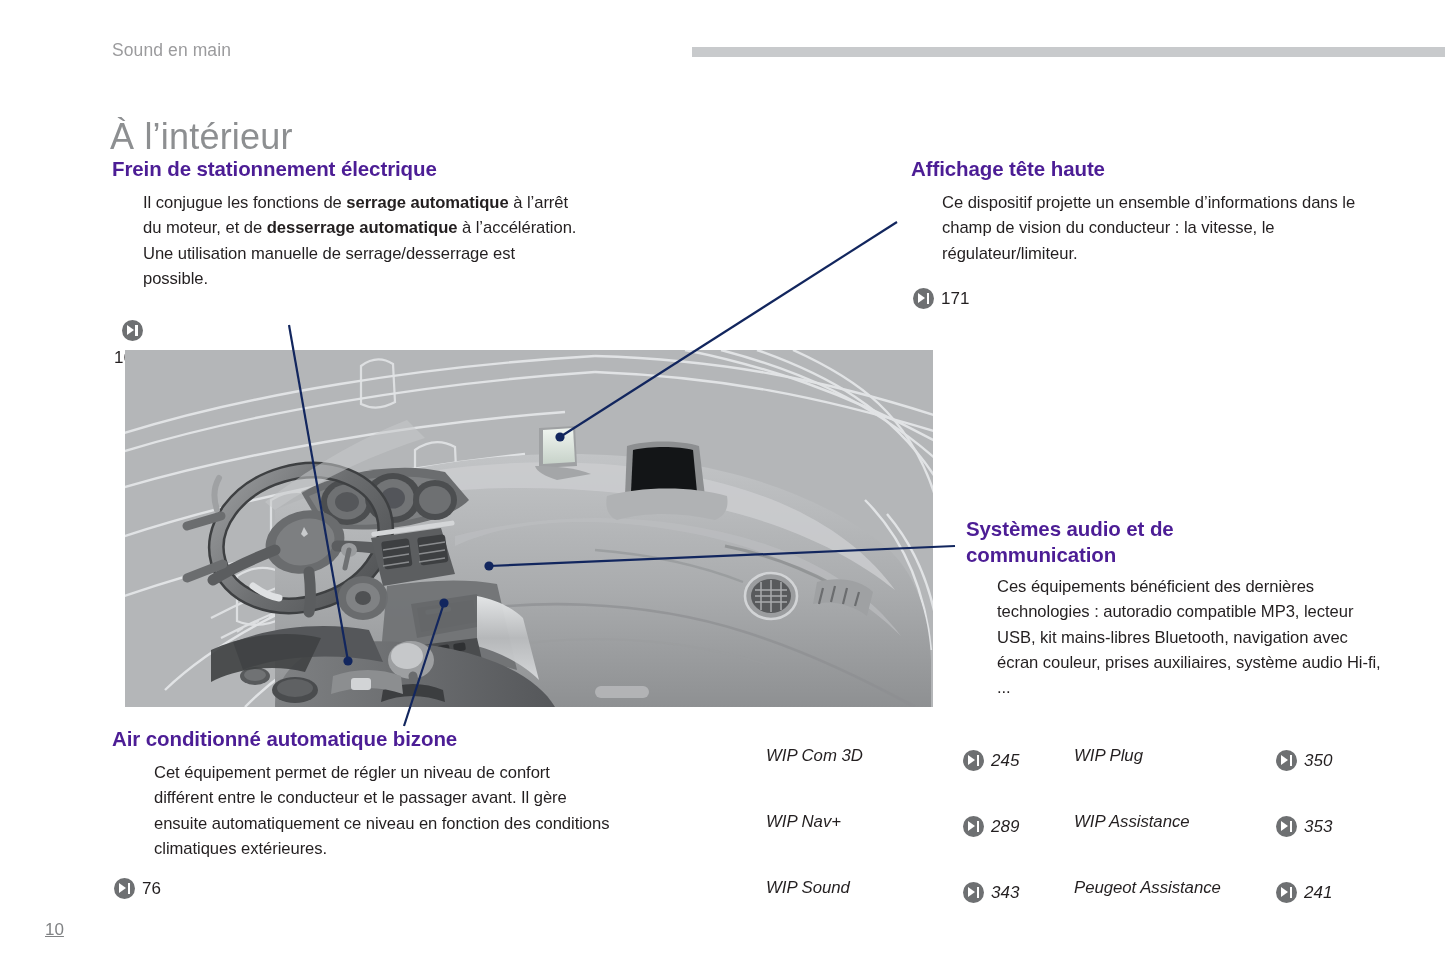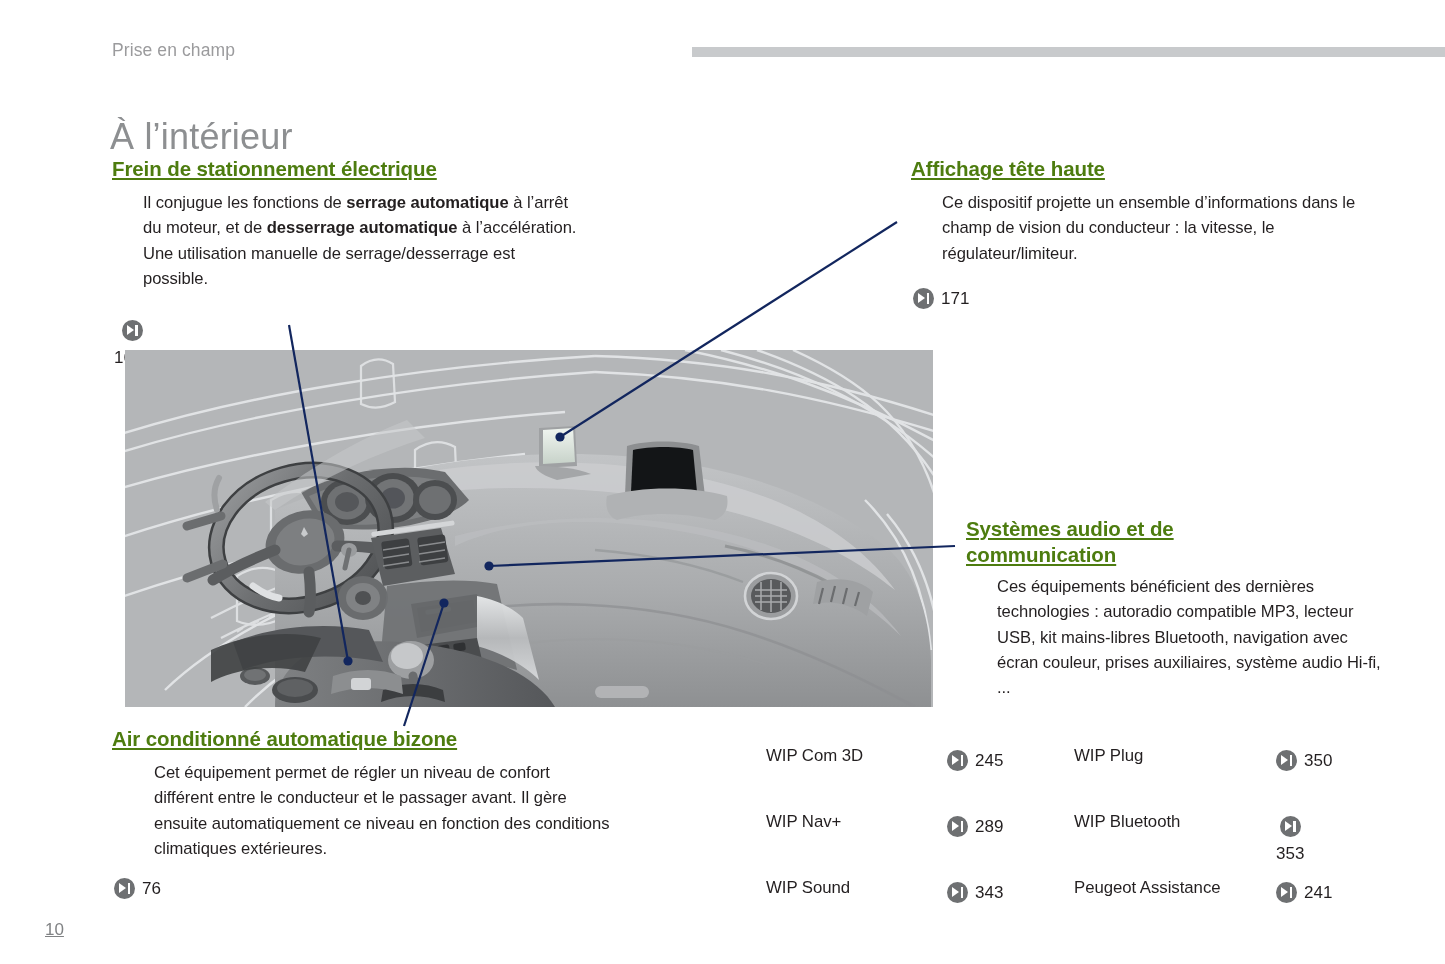--- a/index.html
+++ b/index.html
@@ -48,24 +48,23 @@
     letter-spacing: 0.2px;
     white-space: nowrap;
     text-align: right;
   }
 
   
   .sec-h {
     position: absolute;
     font-size: 20.5px;
     font-weight: bold;
-    color: #4d7c0f;
+    color: #4c1d95;
     line-height: 26px;
     letter-spacing: -0.1px;
-    text-decoration: underline;
   }
   .body-txt {
     position: absolute;
     font-size: 16.6px;
     color: #231f20;
     line-height: 25.3px;
     letter-spacing: -0.05px;
     margin-left: 31px;
   }
   .body-txt b { font-weight: bold; }
@@ -142,48 +141,49 @@
     top: 738px;
     width: 600px;
   }
   .wip-row {
     position: relative;
     height: 66px;
   }
   .wip-cell {
     position: absolute;
     display: flex;
-    align-items: center;
+    align-items: flex-end;
     white-space: nowrap;
+    font-style: italic;
   }
   .wip-label {
     font-size: 16.8px;
     color: #231f20;
     letter-spacing: -0.05px;
   }
   .wip-c1 { left: 0px;   top: 8px; }
-  .wip-c2 { left: 181px; top: 12px; }
+  .wip-c2 { left: 197px; top: 12px; }
   .wip-c3 { left: 308px; top: 8px; }
   .wip-c4 { left: 510px; top: 12px; }
 
   .folio {
     position: absolute;
     left: 45px;
     top: 920px;
     font-size: 17px;
     color: #808284;
     text-decoration: underline;
   }
 </style>
 </head>
 <body>
 
 <div id="page">
 
-  <div class="running-head">Prise en champ</div>
+  <div class="running-head">Sound en main</div>
   <div class="head-rule"></div>
   <h1 class="page-title">À l’intérieur</h1>
 
   <div class="sec-h" style="left:112px; top:156px; width:470px;">Frein de stationnement électrique</div>
 
   <div class="body-txt" style="left:112px; top:190px; width:440px;">
     <span>Il conjugue les fonctions de </span><b>serrage automatique</b><span> à l’arrêt du moteur, et de </span><b>desserrage automatique</b><span> à l’accélération.</span><br>
     <span>Une utilisation manuelle de serrage/desserrage est possible.</span>
   </div>
 
@@ -470,23 +470,23 @@
 
     <div class="wip-row">
       <div class="wip-cell wip-c1">
         <span class="wip-label">WIP Nav+</span>
       </div>
       <div class="wip-cell wip-c2 pref" style="position:absolute;">
         <span class="pref-ico"></span>
         <span class="pref-num">289</span>
       </div>
       <div class="wip-cell wip-c3">
-        <span class="wip-label">WIP Bluetooth</span>
-      </div>
-      <div class="wip-cell wip-c4 pref" style="position:absolute;flex-direction:column;">
+        <span class="wip-label">WIP Assistance</span>
+      </div>
+      <div class="wip-cell wip-c4 pref" style="position:absolute;">
         <span class="pref-ico"></span>
         <span class="pref-num">353</span>
       </div>
     </div>
 
     <div class="wip-row">
       <div class="wip-cell wip-c1">
         <span class="wip-label">WIP Sound</span>
       </div>
       <div class="wip-cell wip-c2 pref" style="position:absolute;">

